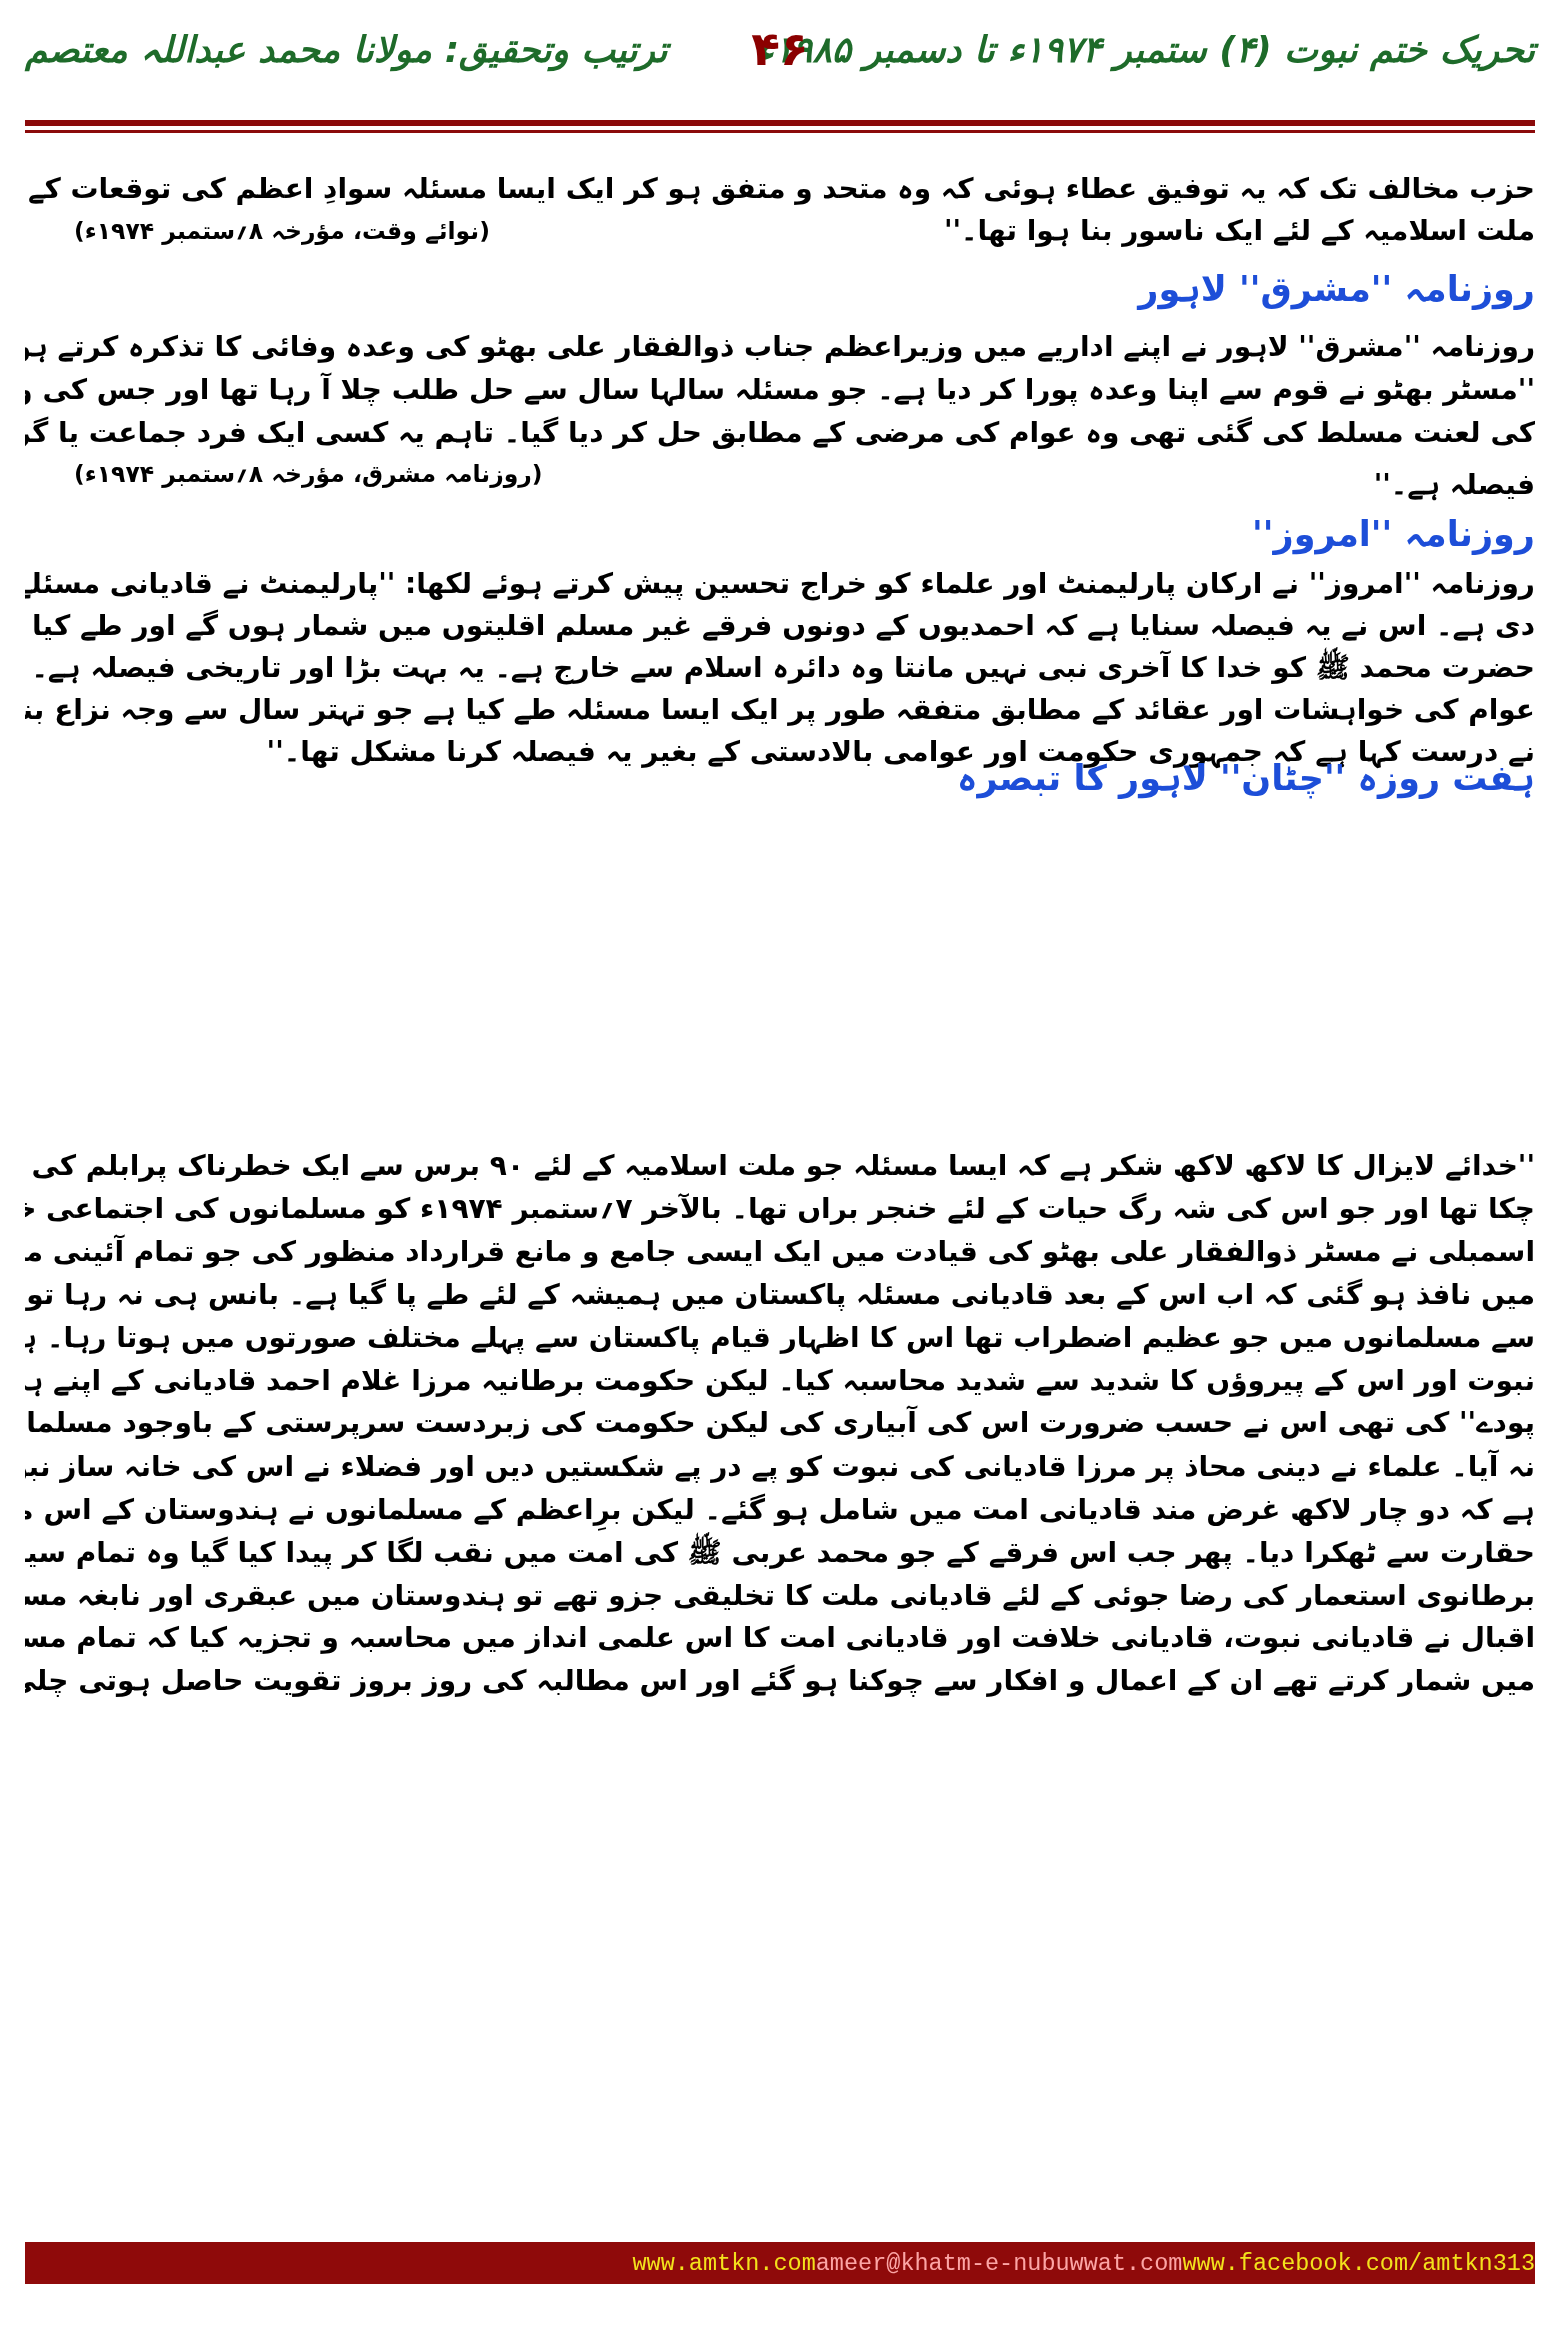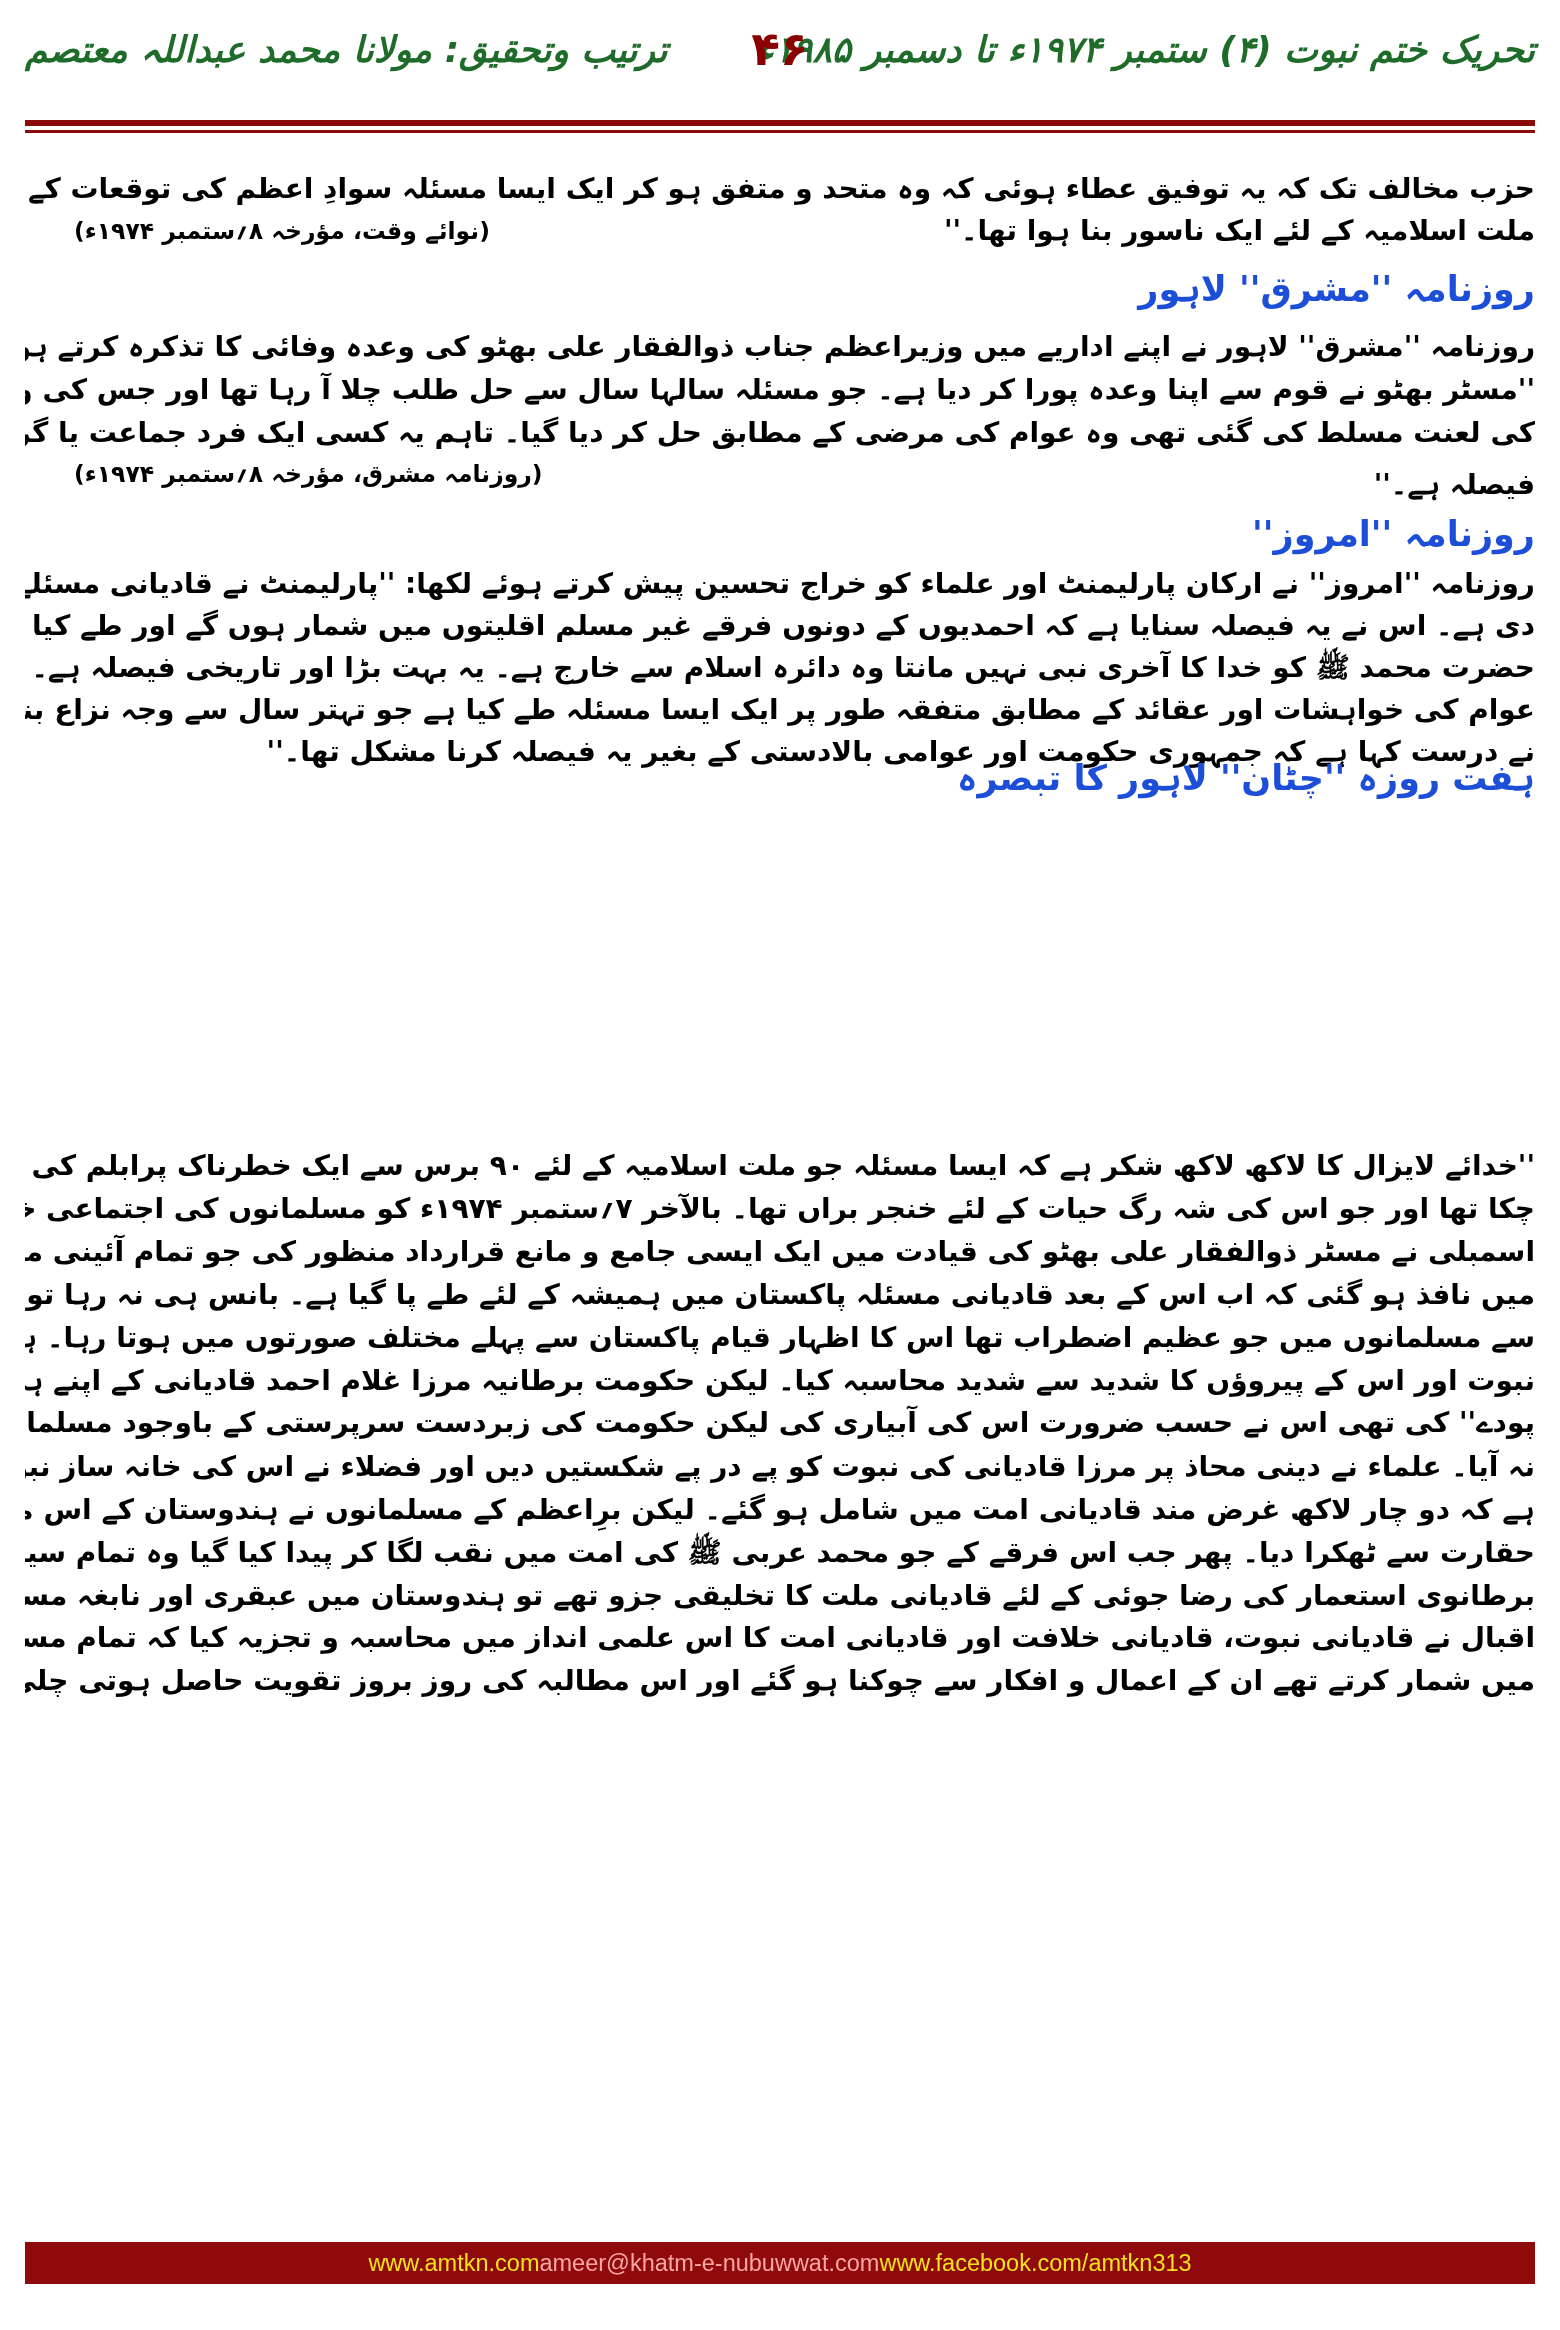--- a/index.html
+++ b/index.html
@@ -16,22 +16,22 @@
   #rule2 { top:130px; height:2.5px; }
   .line { position:absolute; left:25px; width:1510px; direction:rtl; text-align:justify;
           text-align-last:justify; font-size:28px; font-weight:bold; color:#000;
           white-space:nowrap; line-height:42px; height:42px; overflow:hidden; }
   .line.last { text-align-last:right; }
   .ref { position:absolute; left:34px; direction:rtl; font-size:23.5px; font-weight:bold;
          color:#000; line-height:42px; white-space:nowrap;margin-left:40px; }
   .heading { position:absolute; right:25px; direction:rtl; font-size:35px; font-weight:bold;
              color:#1d4ed8; line-height:50px; white-space:nowrap; }
   #footer { position:absolute; left:25px; top:2242px; width:1510px; height:42px;
-            background:#8f0a0a; display:flex; justify-content:center; align-items:center;
-            font-family:Liberation Sans, sans-serif; font-size:23.5px; }
+            background:#8f0a0a; display:flex; justify-content:flex-end; align-items:center;
+            font-family:Liberation Mono, monospace; font-size:23.5px; }
   .f-yellow { color:#f3e21c; }
   .f-white { color:#fca5a5; }
 </style>
 </head>
 <body>
 
 <div id="hdr-right" class="hdr">تحریک ختم نبوت (۴) ستمبر ۱۹۷۴ء تا دسمبر ۱۹۸۵ء</div>
 <div id="page-num">۴۶</div>
 <div id="hdr-left" class="hdr">ترتیب وتحقیق: مولانا محمد عبداللہ معتصم</div>
 <div id="rule1" class="rule"></div>

